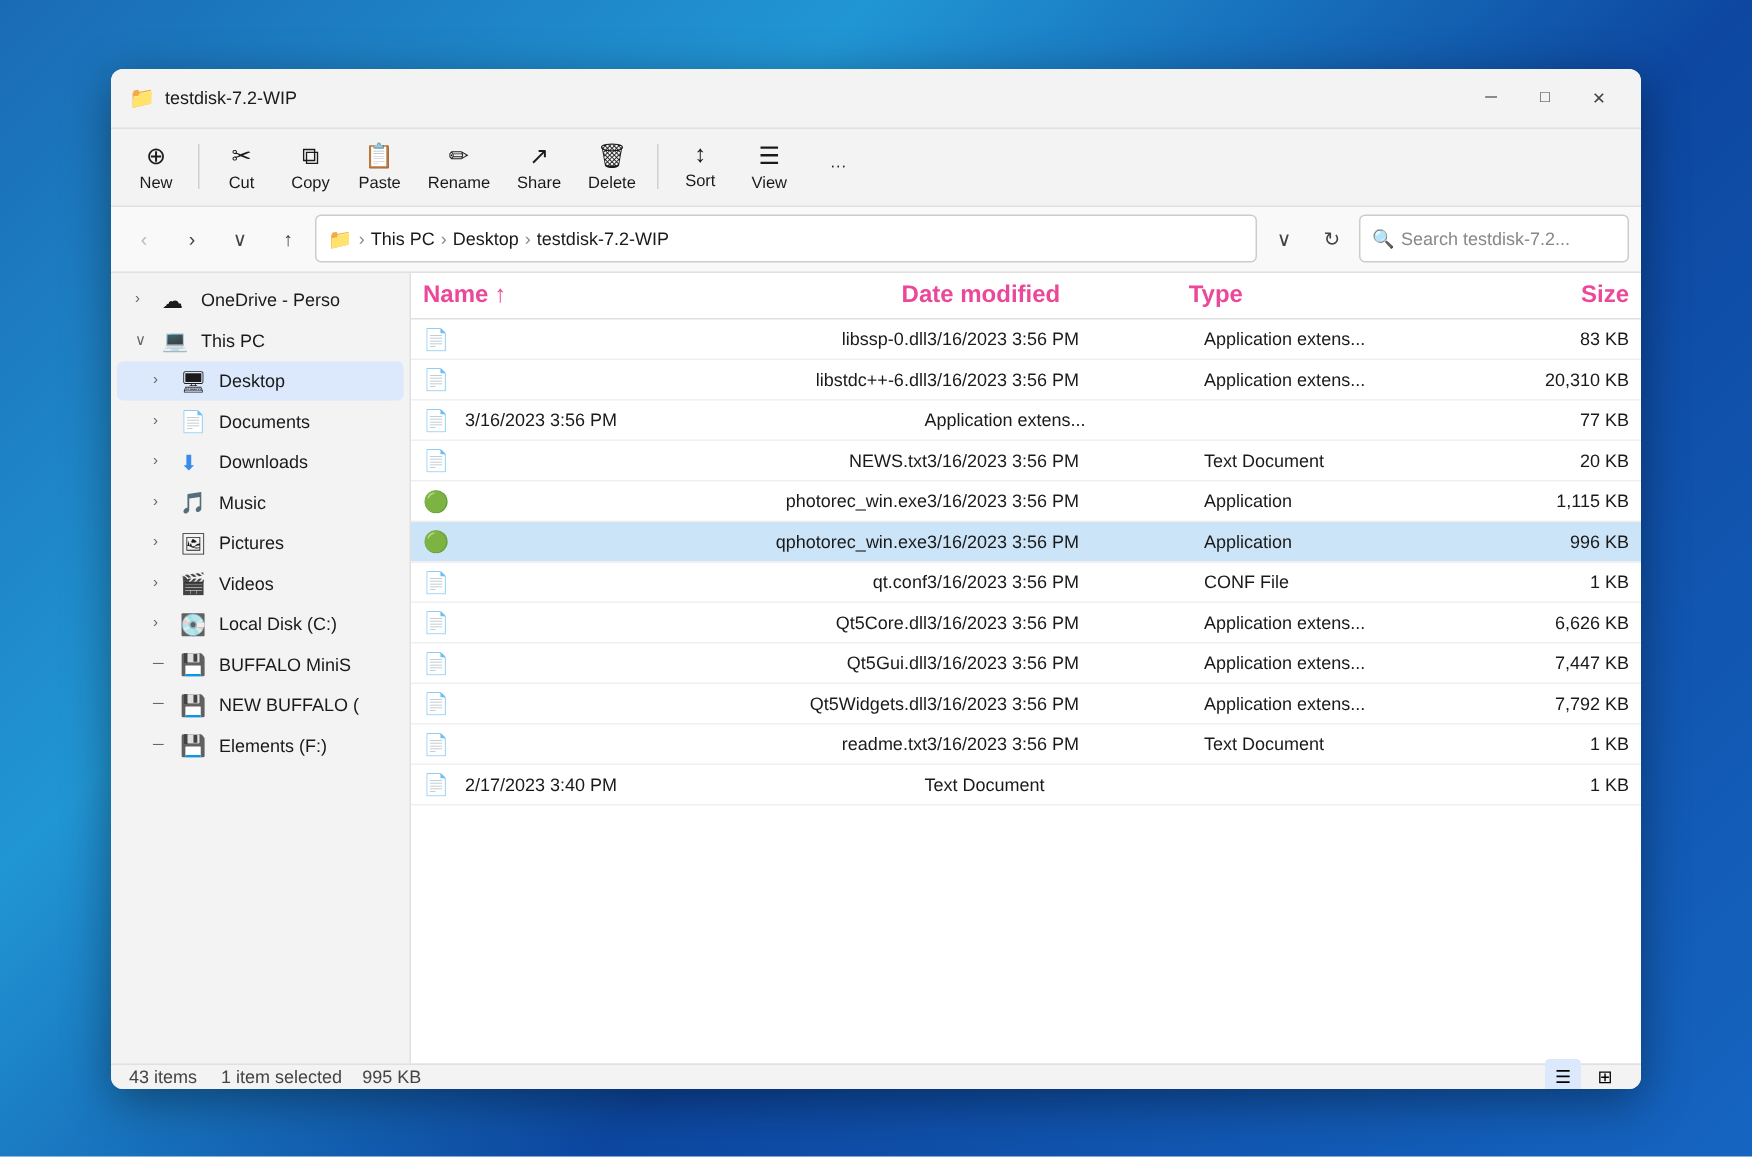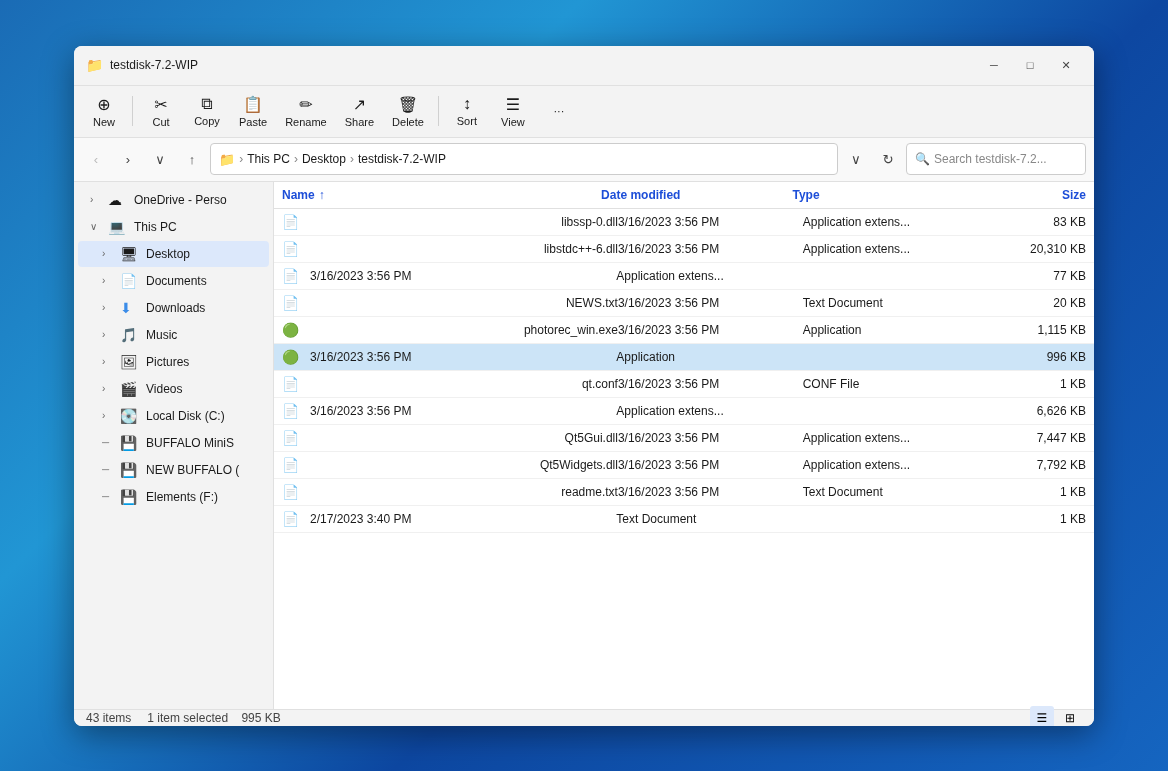--- a/index.html
+++ b/index.html
@@ -221,23 +221,23 @@
       background: white;
     }
     .file-list::-webkit-scrollbar { width: 8px; }
     .file-list::-webkit-scrollbar-thumb { background: #c0c0c0; border-radius: 4px; }
     .file-list-header {
       display: flex;
       align-items: center;
       padding: 6px 8px;
       border-bottom: 1px solid #e0e0e0;
       background: white;
-      font-size: 12px;
+      font-size: 16px;
       font-weight: 600;
-      color: #1d4ed8;
+      color: #ec4899;
       position: sticky;
       top: 0;
       z-index: 1;
     }
     .col-name { flex: 2.5; display: flex; align-items: center; gap: 4px; cursor: pointer; }
     .col-date { flex: 1.5; cursor: pointer; }
     .col-type { flex: 1.5; cursor: pointer; }
     .col-size { flex: 0.8; text-align: right; cursor: pointer; }
     .file-row {
       display: flex;
@@ -478,33 +478,35 @@
   </div>
         <div class="file-row">
     <span class="file-icon">🟢</span>
     <span class="file-name">photorec_win.exe</span>
     <span class="file-date">3/16/2023 3:56 PM</span>
     <span class="file-type">Application</span>
     <span class="file-size">1,115 KB</span>
   </div>
         <div class="file-row selected">
     <span class="file-icon">🟢</span>
+    <span class="file-name">qphotorec_win.exe</span>
     <span class="file-date">3/16/2023 3:56 PM</span>
     <span class="file-type">Application</span>
     <span class="file-size">996 KB</span>
   </div>
         <div class="file-row">
     <span class="file-icon">📄</span>
     <span class="file-name">qt.conf</span>
     <span class="file-date">3/16/2023 3:56 PM</span>
     <span class="file-type">CONF File</span>
     <span class="file-size">1 KB</span>
   </div>
         <div class="file-row">
     <span class="file-icon">📄</span>
+    <span class="file-name">Qt5Core.dll</span>
     <span class="file-date">3/16/2023 3:56 PM</span>
     <span class="file-type">Application extens...</span>
     <span class="file-size">6,626 KB</span>
   </div>
         <div class="file-row">
     <span class="file-icon">📄</span>
     <span class="file-name">Qt5Gui.dll</span>
     <span class="file-date">3/16/2023 3:56 PM</span>
     <span class="file-type">Application extens...</span>
     <span class="file-size">7,447 KB</span>

